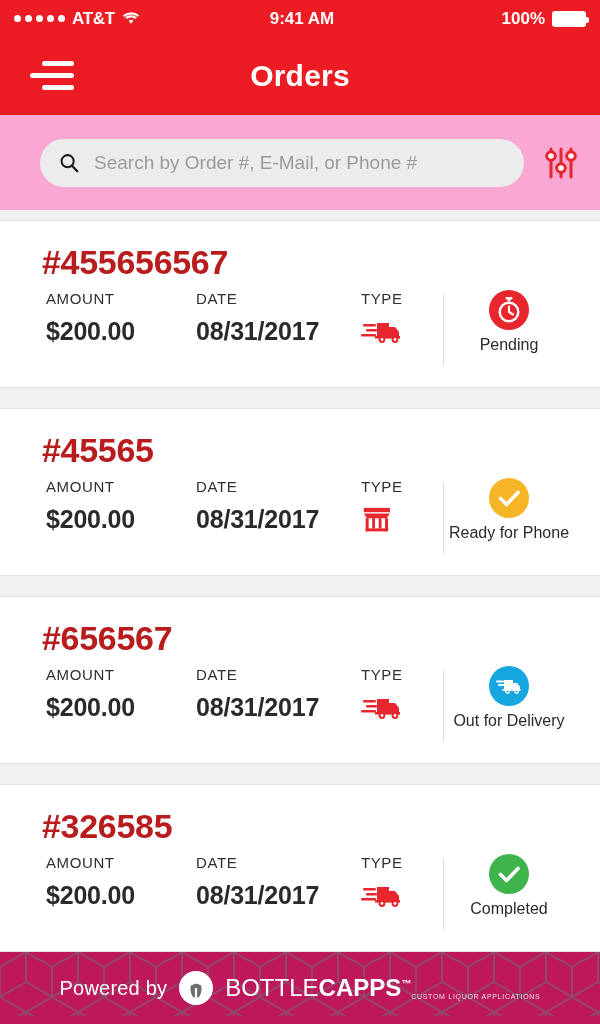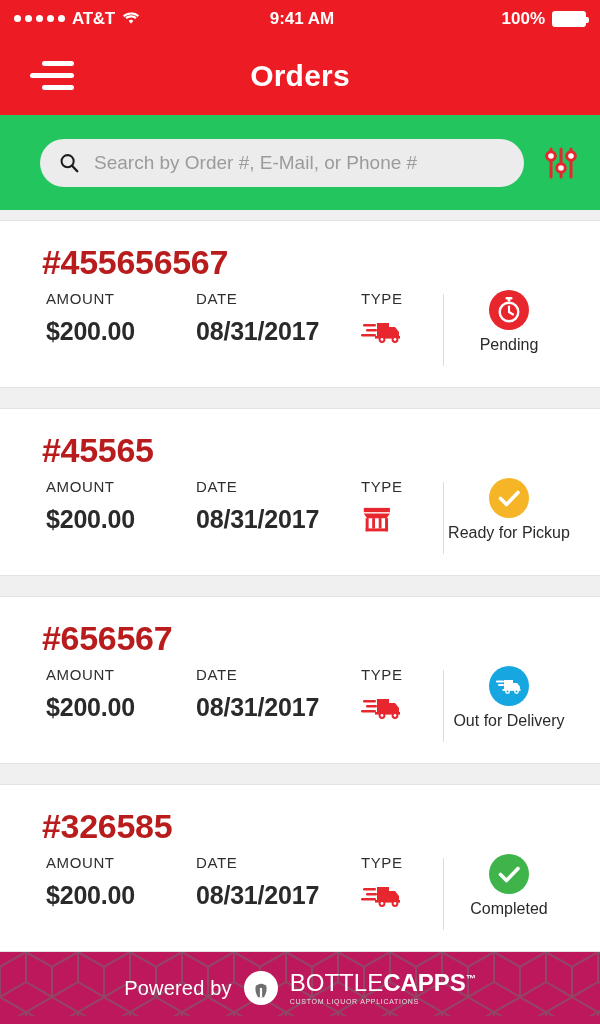--- a/index.html
+++ b/index.html
@@ -118,21 +118,21 @@
     width: 100%;
     text-align: center;
     color: #ffffff;
     font-size: 30px;
     font-weight: bold;
     letter-spacing: 0.2px;
   }
 
   
   .search-section {
-    background: #22c55e;
+    background: #f9a8d4;
     height: 95px;
     display: flex;
     align-items: center;
     padding: 0 18px 0 40px;
     gap: 16px;
     flex: none;
   }
   .search-box {
     flex: 1;
     height: 48px;
@@ -274,21 +274,21 @@
     align-items: center;
     gap: 12px;
     z-index: 2;
   }
   .footer-powered {
     color: #ffffff;
     font-size: 20px;
     letter-spacing: 0.2px;
   }
   .brand-mark { width: 34px; height: 34px; display: block; }
-  .brand-text { display: flex; flex-direction: column; line-height: 1; }
+  .brand-text { display: flex; flex-direction: row; line-height: 1; align-items: flex-end; }
   .brand-name {
     color: #ffffff;
     font-size: 24px;
     font-weight: bold;
     letter-spacing: 0px;
   }
   .brand-name .thin { font-weight: normal; }
   .brand-tm { font-size: 10px; vertical-align: super; }
   .brand-sub {
     color: #e2e2e2;
@@ -427,21 +427,21 @@
           </div>
         </div>
         <div class="status-divider"></div>
         <div class="status-cell">
           <div class="status-badge">
             <svg viewBox="0 0 40 40">
               <circle cx="20" cy="20" r="20" fill="#f5b526"></circle>
               <path d="M11.5 20.5l6 6 11.5-12" fill="none" stroke="#ffffff" stroke-width="3.6" stroke-linecap="round" stroke-linejoin="round"></path>
             </svg>
           </div>
-          <div class="status-text">Ready for Pickup</div>
+          <div class="status-text">Ready for Phone</div>
         </div>
       </div>
     </div>
 
     <div class="order-card">
       <div class="order-id">#656567</div>
       <div class="order-body">
         <div class="field field-amount">
           <div class="field-label">AMOUNT</div>
           <div class="field-value">$200.00</div>

